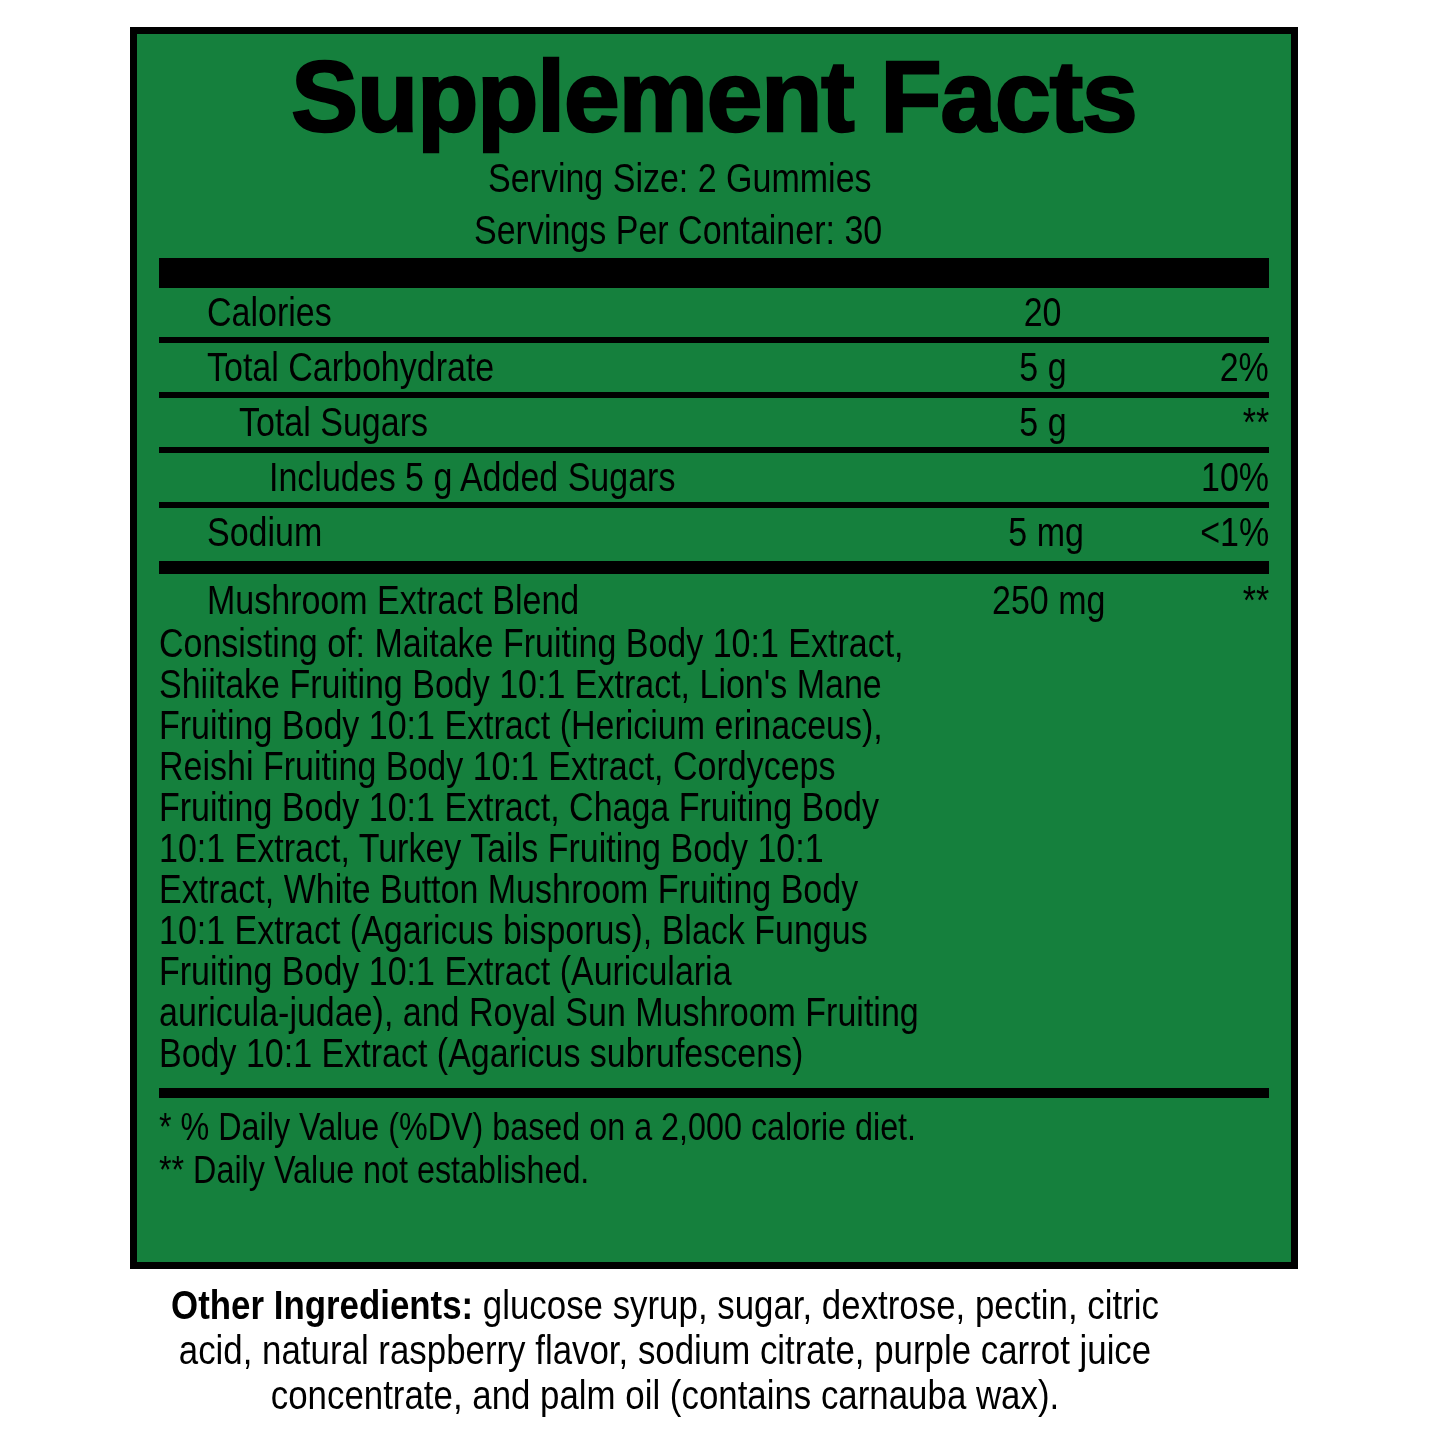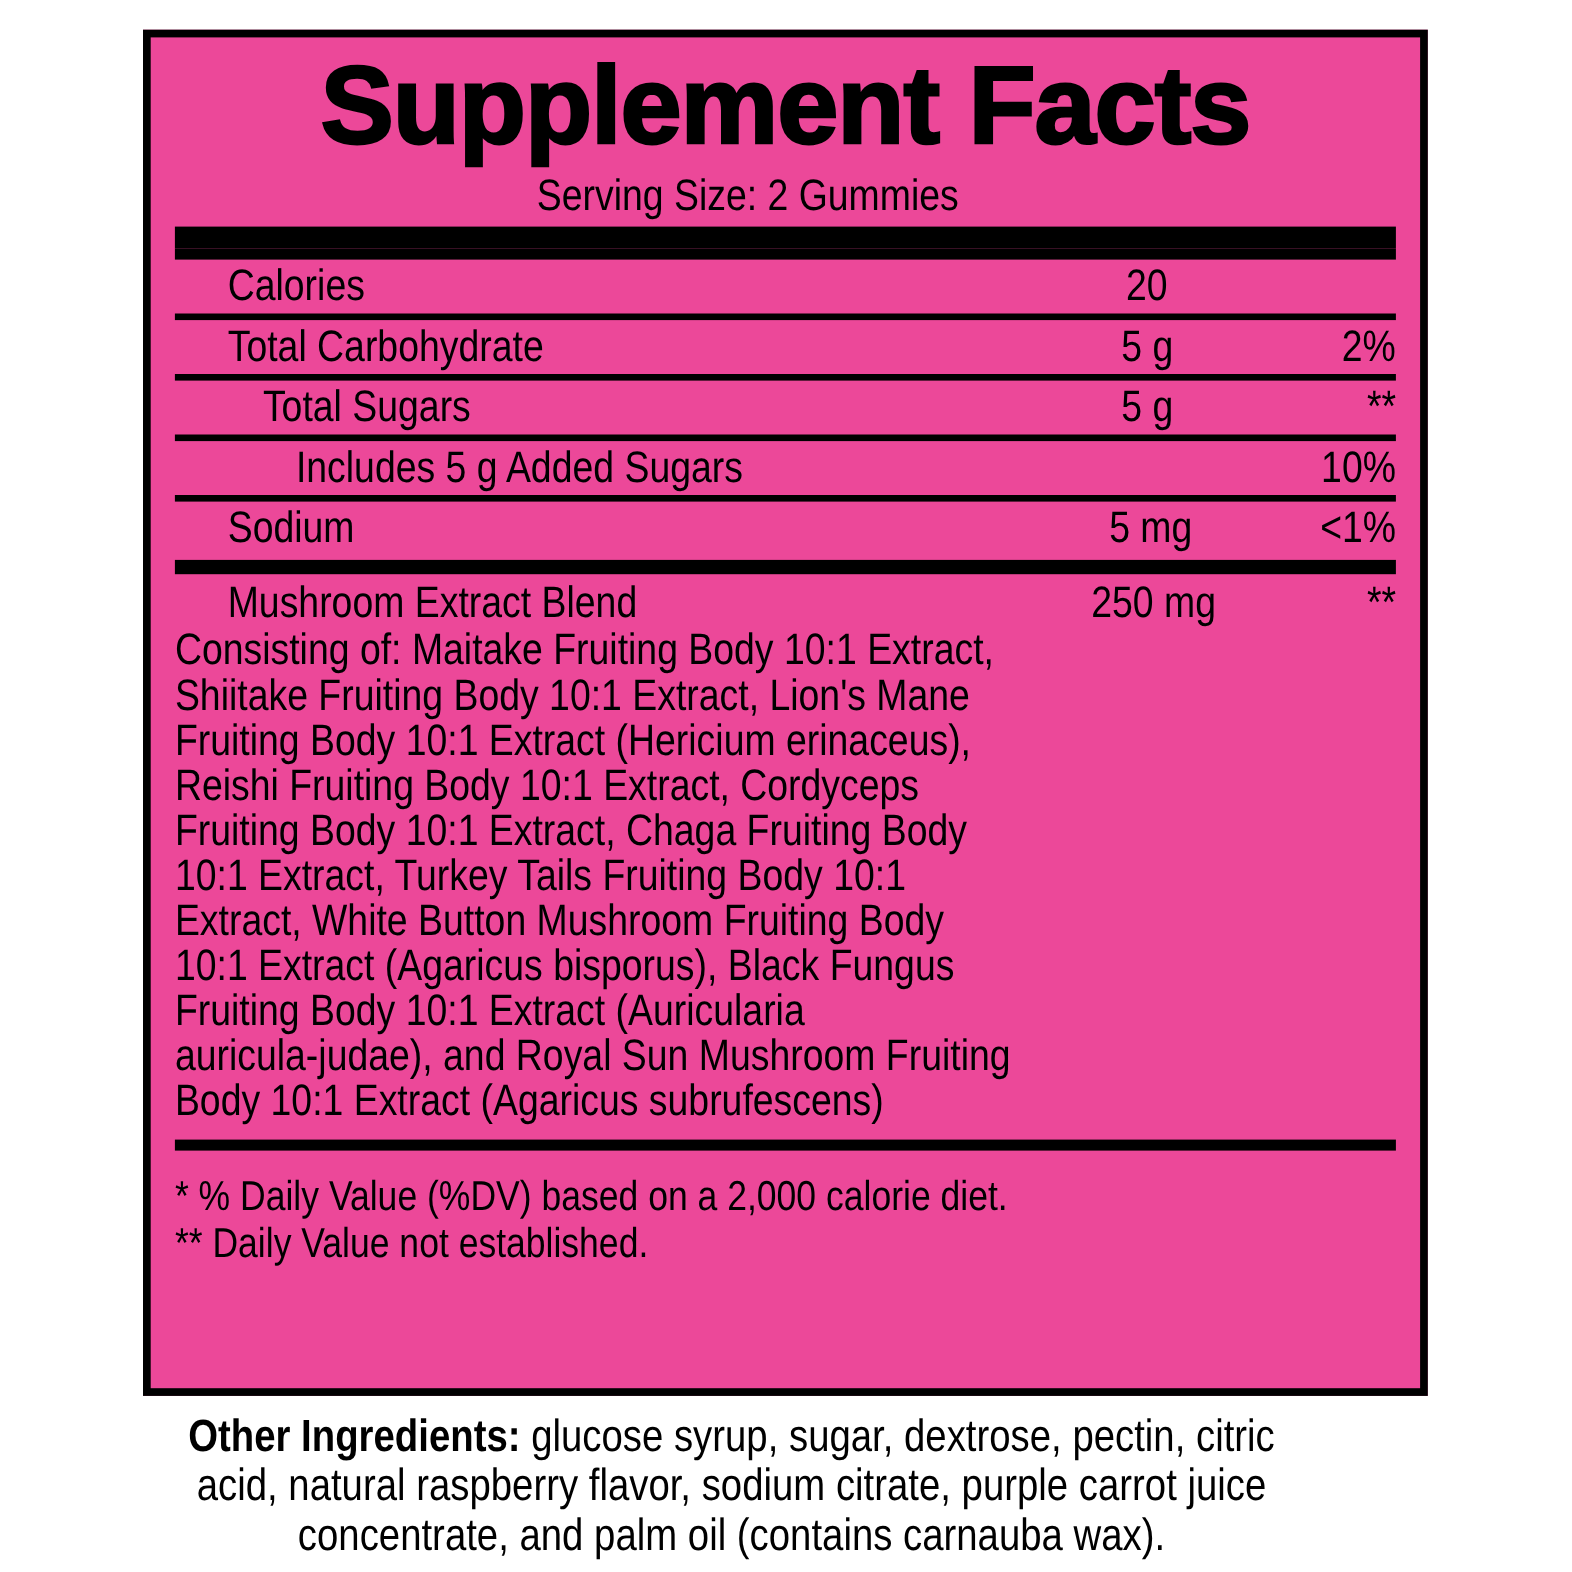--- a/index.html
+++ b/index.html
@@ -3,21 +3,21 @@
 <meta charset="utf-8">
 <style>
   * { margin:0; padding:0; box-sizing:border-box; }
   html,body { background:#ffffff; }
   #page {
     position:relative; width:1429px; height:1429px; background:#ffffff;
     font-family:"Liberation Sans", sans-serif; color:#000;
   }
   .box {
     position:absolute; left:130px; top:27px; width:1168px; height:1242px;
-    border:7px solid #000; background:#ec4899; padding:0 22px; overflow:hidden;
+    border:7px solid #000; background:#15803d; padding:0 22px; overflow:hidden;
   }
   .title {
     margin-top:12px; text-align:center; font-size:100px; line-height:100px;
     font-weight:bold; letter-spacing:-1px; -webkit-text-stroke:2.5px #000;
   }
   .serving-line { font-size:40px; line-height:52px;text-align:center; }
   .serving-line.first { margin-top:6px; }
   .cond   { display:inline-block; transform:scaleX(0.85); transform-origin:0 50%; white-space:nowrap; }
   .cond-r { display:inline-block; transform:scaleX(0.85); transform-origin:100% 50%; white-space:nowrap; }
   .cline  { transform:scaleX(0.85); transform-origin:0 50%; white-space:nowrap; }
@@ -31,38 +31,41 @@
   .hdr-spacer { flex:1; }
   .hdr-dv { width:145px; text-align:right; }
   .row { display:flex; padding:2px 0; font-size:40px; line-height:45px;margin-left:48px; }
   .row .n { flex:1; }
   .row .n.ind1 { padding-left:32px; }
   .row .n.ind2 { padding-left:62px; }
   .row .a { width:170px; text-align:center; }
   .row .d { width:145px; text-align:right; }
   .blend { padding-top:4px; }
   .blend-desc { font-size:40px; line-height:41px; }
-  .footnotes { margin-top:21px; font-size:38px; line-height:43px; }
+  .footnotes { margin-top:8px; font-size:38px; line-height:43px; }
   .other {
     position:absolute; left:155px; top:1283px; width:1200px;
     font-size:41px; line-height:45px;text-align:center;
   }
   .bold { font-weight:bold; }
 </style>
 </head>
 <body>
 
 <div id="page">
 
   <div class="box">
 
     <div class="title">Supplement Facts</div>
 
     <div class="serving-line first">
       <span class="cond">Serving Size: 2 Gummies</span>
+    </div>
+    <div class="serving-line">
+      <span class="cond">Servings Per Container: 30</span>
     </div>
 
     <div class="bar bar-top"></div>
 
     <div class="rule-hdr"></div>
 
     <div class="row">
       <div class="n"><span class="cond">Calories</span></div>
       <div class="a"><span class="cond-r">20</span></div>
       <div class="d"><span class="cond-r"></span></div>

